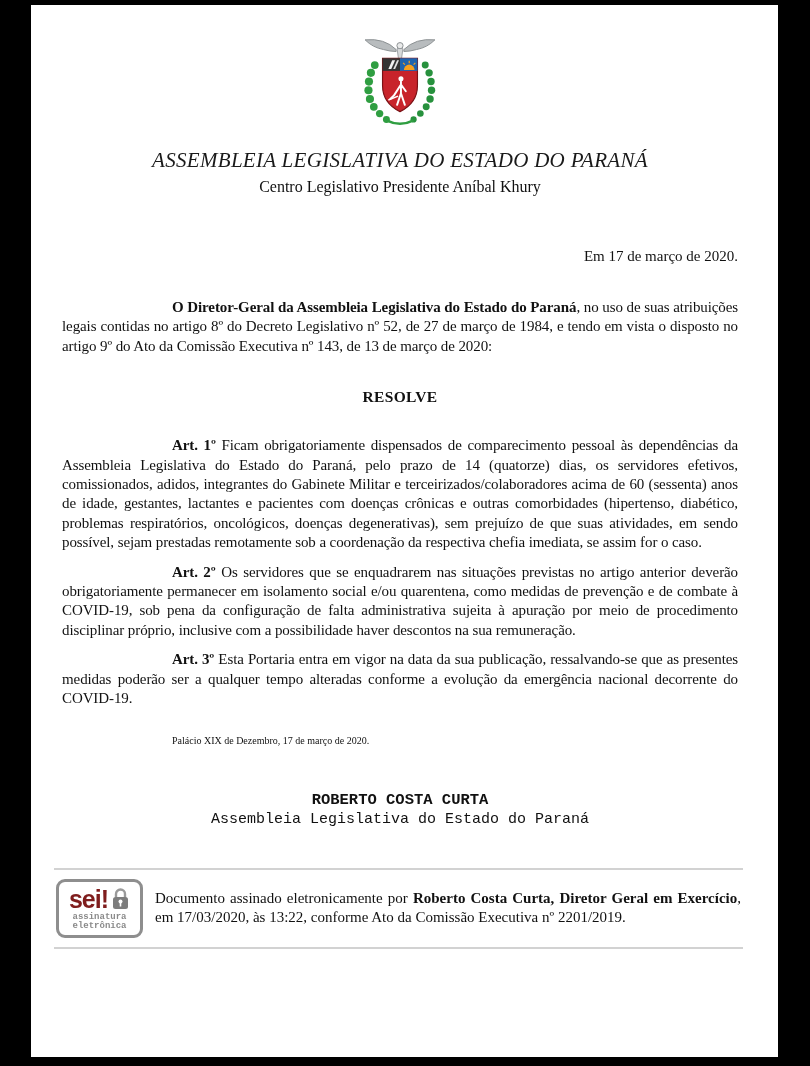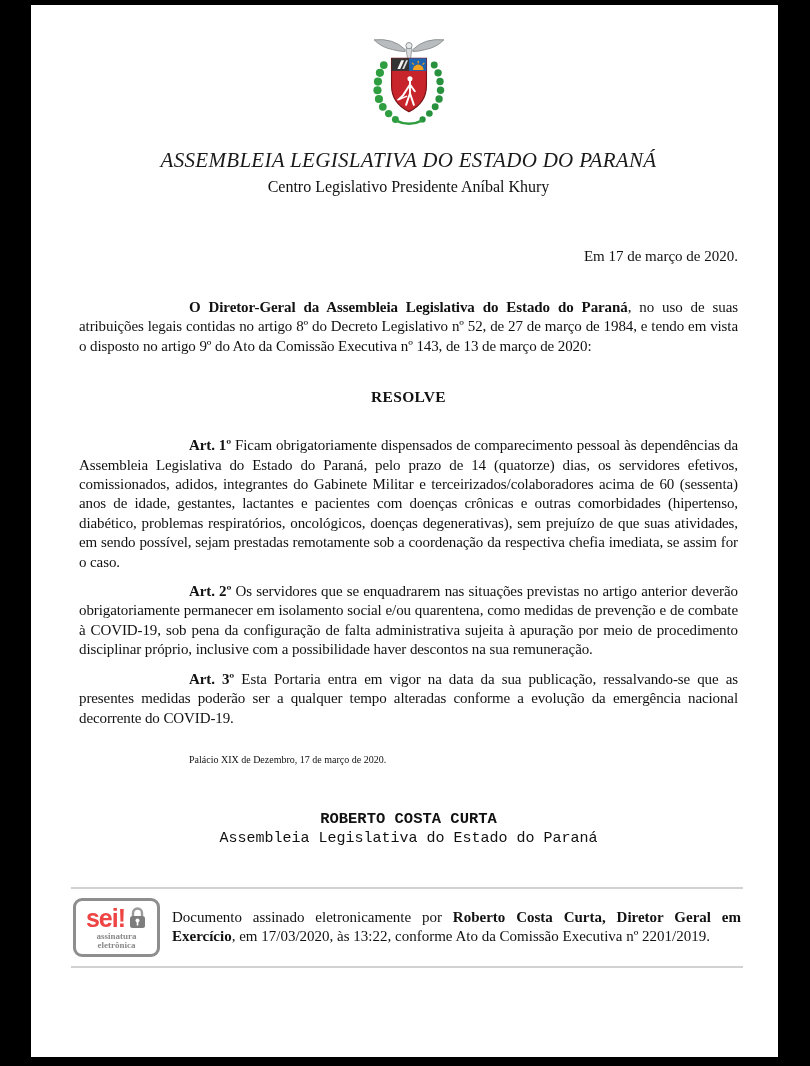--- a/index.html
+++ b/index.html
@@ -8,21 +8,21 @@
     background: #000;
     position: relative;
     font-family: "Liberation Serif", serif;
     color: #111;
   }
   .page {
     position: absolute;
     left: 31px; top: 5px;
     width: 747px; height: 1052px;
     background: #fff;
-    padding: 0 40px 0 48px;
+    padding: 0 40px 0 31px;
     overflow: hidden;
   }
   
   .coat-wrap { text-align: center; margin-top: 30px; }
   .coat-wrap svg { width: 98px; height: 97px; }
   .org-name {
     margin-top: 12px;
     text-align: center;
     font-style: italic;
     font-size: 21px;
@@ -105,25 +105,25 @@
     align-items: center;
     justify-content: center;
     padding-top: 2px;
   }
   .sei-logo-row { display: flex; align-items: center; gap: 3px; }
   .sei-word {
     font-family: "Liberation Sans", sans-serif;
     font-weight: bold;
     font-size: 25px;
     line-height: 22px;
-    color: #ef4444;
+    color: #7f1d1d;
     letter-spacing: -1px;
   }
   .sei-sub {
-    font-family: Liberation Serif, serif;
+    font-family: Liberation Mono, monospace;
     font-weight: bold;
     font-size: 9px;
     line-height: 9.5px;
     color: #8a8a8a;
     text-align: center;
     margin-top: 2px;
   }
   .sei-text {
     margin-left: 12px;
     font-size: 15px;

